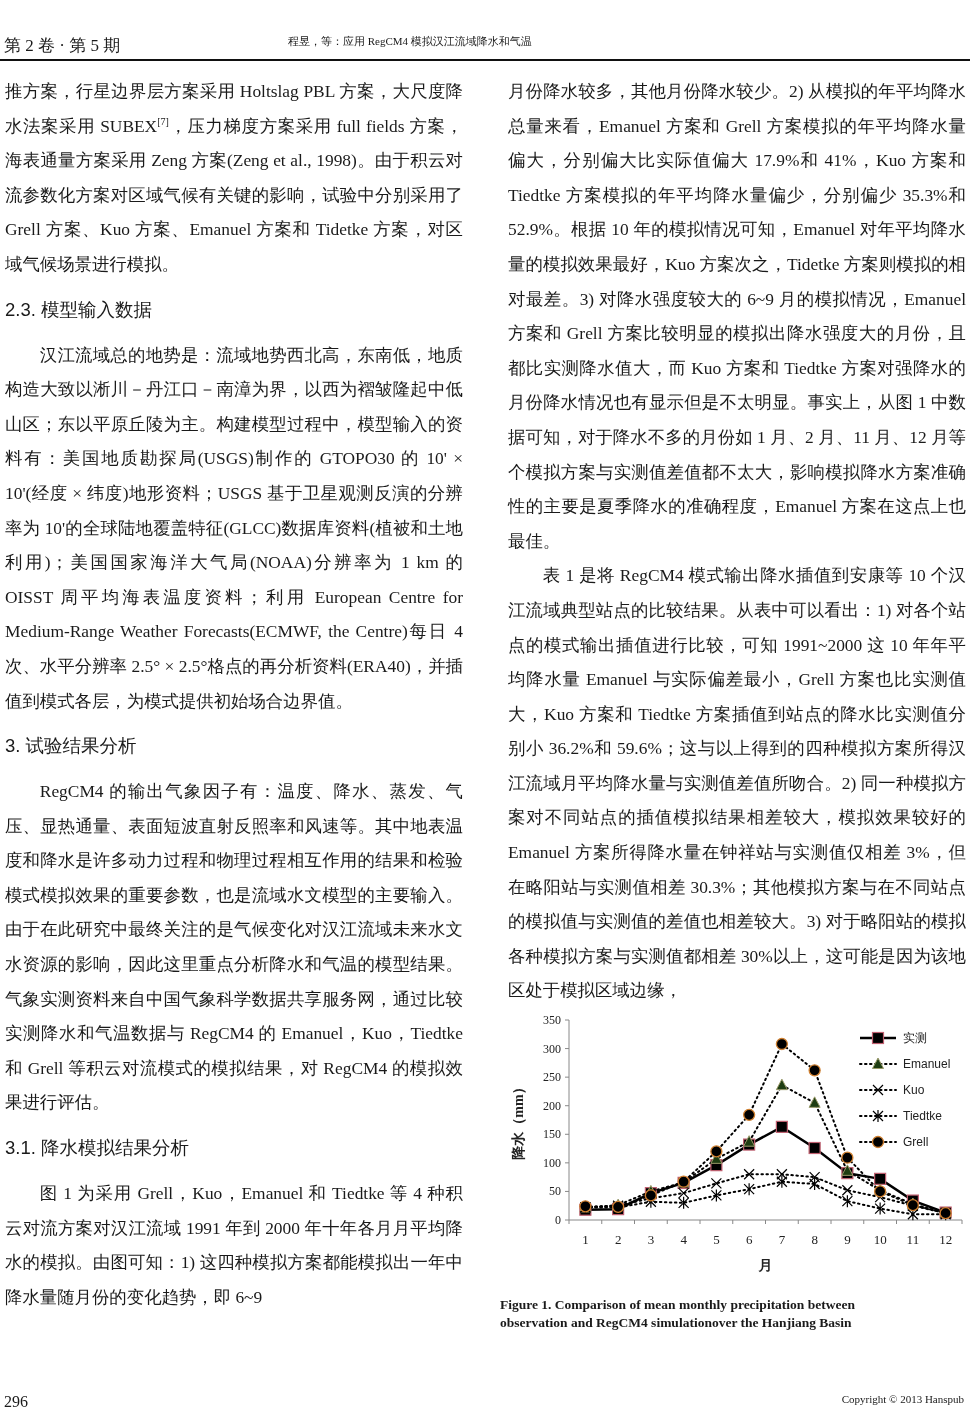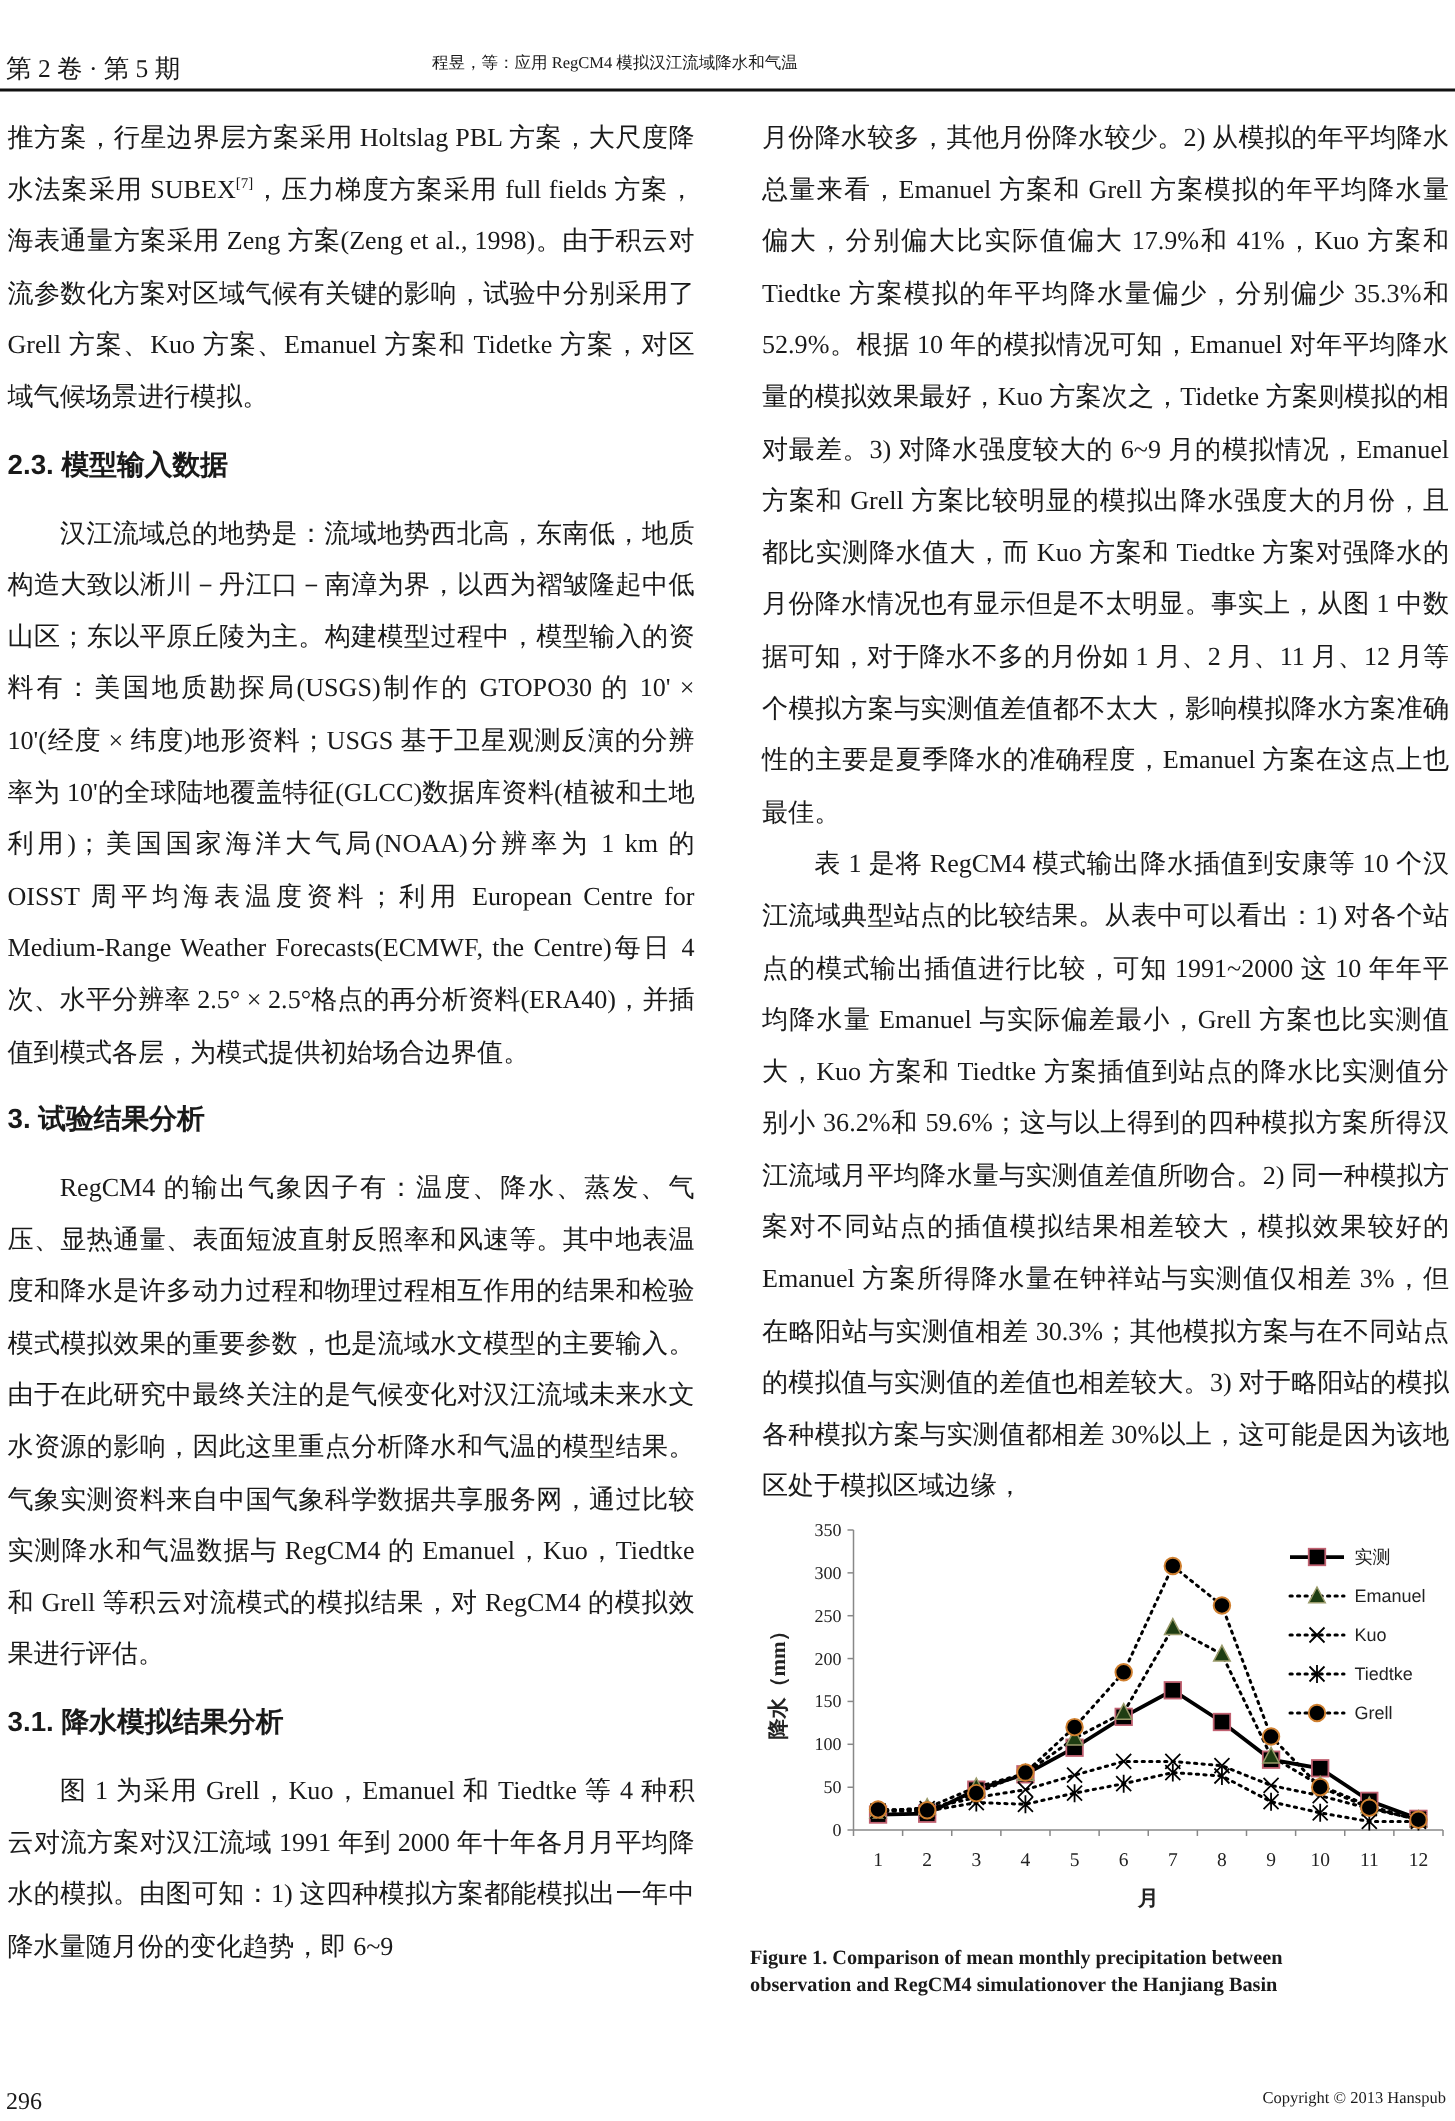--- a/index.html
+++ b/index.html
@@ -6,21 +6,21 @@
   body { width:970px; height:1414px; position:relative; overflow:hidden;
          font-family:"Liberation Serif","DejaVu Serif",serif; color:#1a1a1a; }
   .header { position:absolute; left:0; top:0; width:970px; height:27px; border-bottom:2px solid #111;margin-top:32px; }
   .hdr-left { position:absolute; left:4px; top:2px; font-size:17px; }
   .hdr-center { position:absolute; left:288px; top:2px; font-size:11px; }
   .col { position:absolute; top:74px; width:458px; font-size:17.4px; line-height:34.6px; text-align:justify; }
   .col.left { left:5px; }
   .col.right { left:508px; }
   .col p { margin:0; }
   .indent { text-indent:2em; }
-  .sec { font-family:"Liberation Sans","DejaVu Sans",sans-serif; font-weight:bold; font-size:18.5px; margin:11px 0 11px 0 !important; line-height:34px; }
+  .sec { font-family:"Liberation Sans","DejaVu Sans",sans-serif; font-weight:normal; font-size:18.5px; margin:11px 0 11px 0 !important; line-height:34px; }
   sup { font-size:10px; line-height:0; }
   .chart { position:absolute; left:505px; top:1008px; width:465px; height:285px; }
   .caption { position:absolute; left:500px; top:1296px; width:470px; text-align:left;
              font-weight:bold; font-size:13.5px; line-height:18px; }
   .footer-left { position:absolute; left:4px; top:1393px; font-size:16px;font-family:Liberation Serif, serif; }
   .footer-right { position:absolute; right:6px; top:1393px; font-size:11px; }
   svg text { font-family:"Liberation Serif","DejaVu Serif",serif; }
   .legend-text { font-family:"Liberation Sans","DejaVu Sans",sans-serif; font-size:12px; }
 </style>
 </head>

